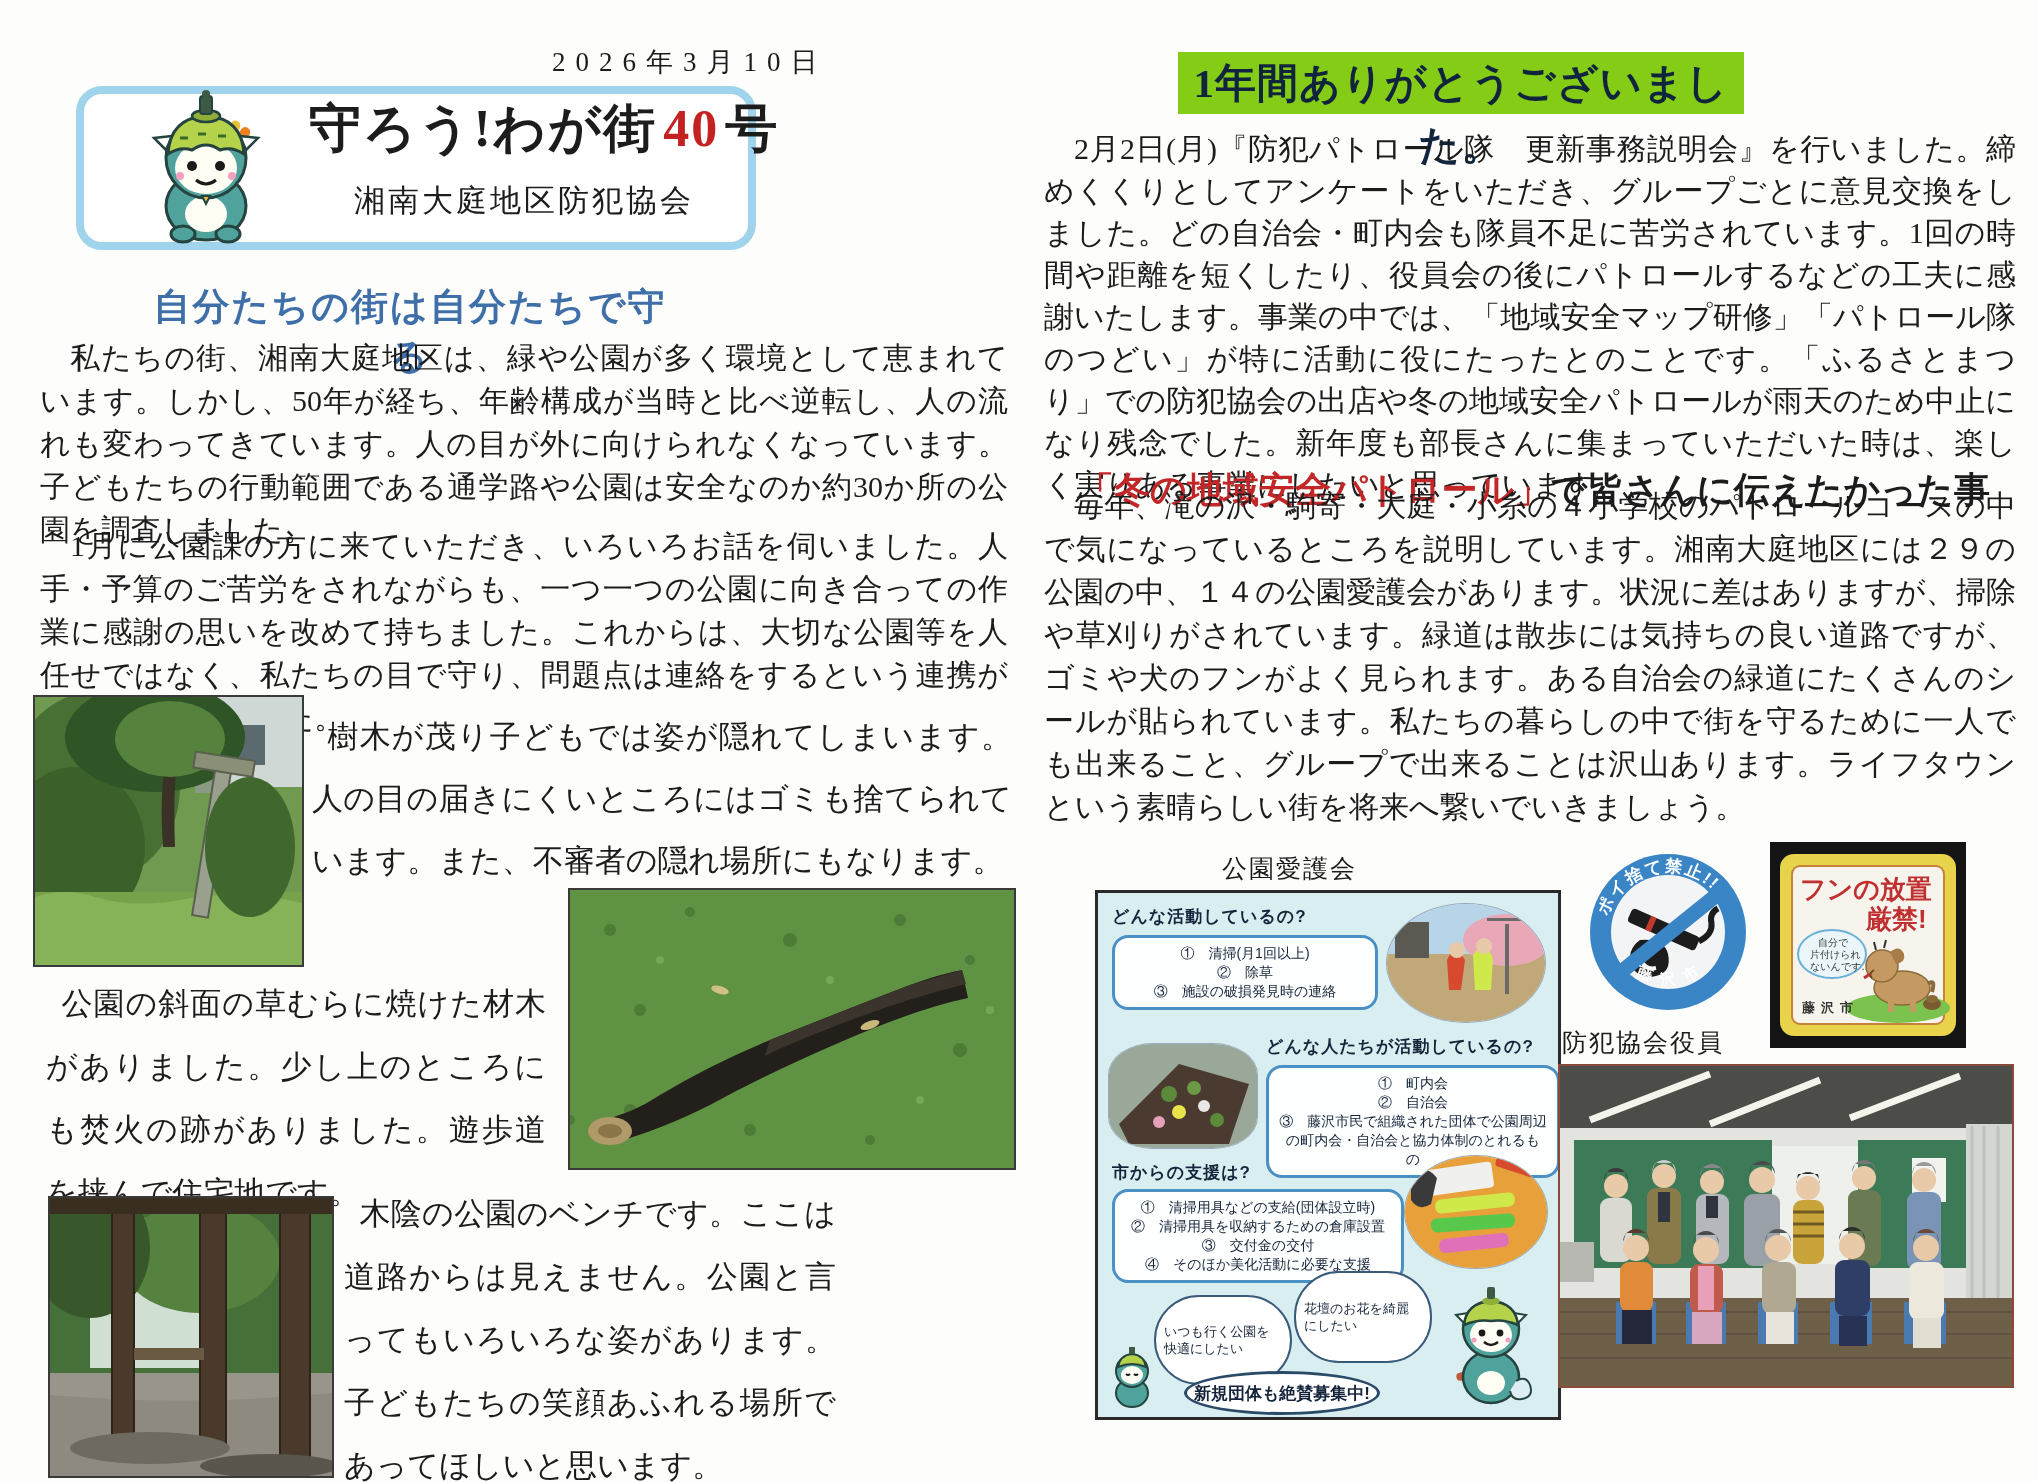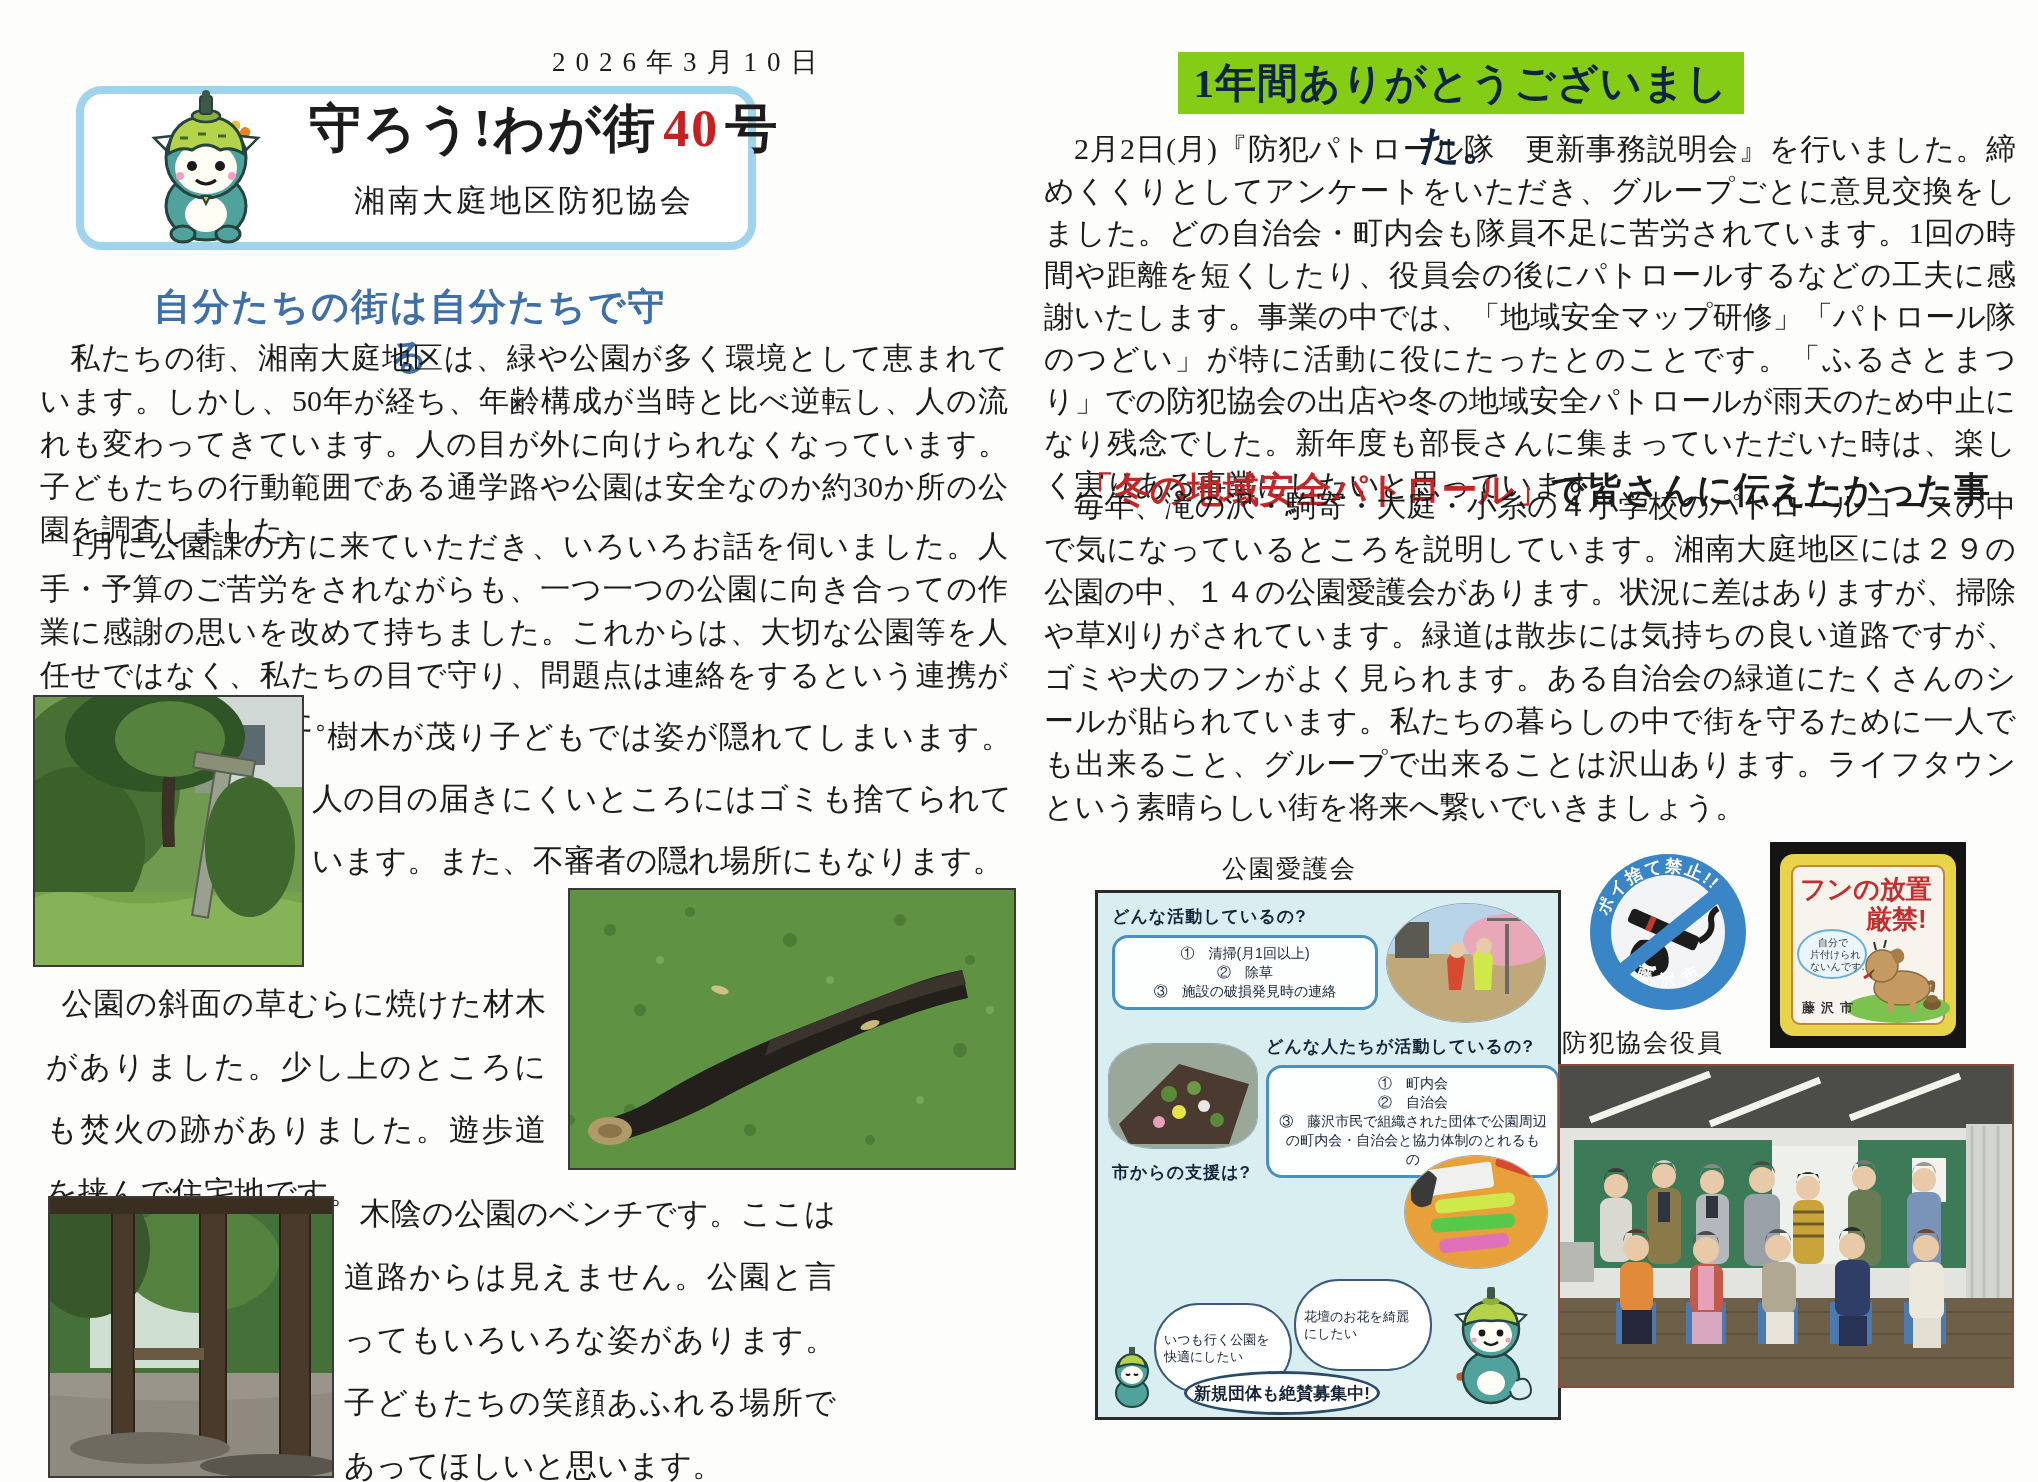--- a/index.html
+++ b/index.html
@@ -39,21 +39,21 @@
   .cap-flyer{left:1222px;top:852px;}
   .cap-officers{left:1562px;top:1026px;}
   
   .flyer{left:1095px;top:890px;width:460px;height:524px;background:#d9eef0;border:3px solid #2a2a2a;
          font-family:"Liberation Sans",sans-serif;color:#15243a;}
   .fq{position:absolute;font-size:17px;font-weight:bold;letter-spacing:1px;}
   .fbox{position:absolute;background:#fdfefe;border:3px solid #4a90c4;border-radius:16px;padding:6px 10px;font-size:14px;line-height:19px;}
   .fbox ul{margin:0;padding:0;list-style:none;text-align:center;}
   .foval{position:absolute;border-radius:50%;overflow:hidden;border:1px solid #9ab;}
   .cloud{position:absolute;background:#fff;border:2px solid #3a5a7a;border-radius:50%;font-size:13px;line-height:17px;
-         display:flex;align-items:center;justify-content:center;text-align:left;padding:8px;margin-top:8px;}
+         display:flex;align-items:center;justify-content:center;text-align:left;padding:8px;}
   .callout{position:absolute;background:#fff;border:3px solid #2a4a6a;border-radius:50%;
            font-size:17px;font-weight:bold;display:flex;align-items:center;justify-content:center;}
   
   .sign1{left:1588px;top:852px;width:160px;height:160px;}
   .sign2{left:1770px;top:842px;width:196px;height:206px;}
   
   .ph4{left:1558px;top:1064px;width:452px;height:320px;border:2px solid #8a4a3a;}
   
   .footer{left:1086px;top:1386px;width:932px;height:56px;background:linear-gradient(90deg,#e2e2e2,#d6d6d6);
           display:flex;align-items:center;font-size:35px;}
@@ -224,20 +224,28 @@
       </svg>
     </div>
     <div class="fbox" style="left:168px;top:172px;width:268px;">
       <ul>
         <li>①　町内会</li>
         <li>②　自治会</li>
         <li>③　藤沢市民で組織された団体で公園周辺の町内会・自治会と協力体制のとれるもの</li>
       </ul>
     </div>
     <div class="fq" style="left:14px;top:268px;">市からの支援は?</div>
+    <div class="fbox" style="left:14px;top:296px;width:266px;">
+      <ul>
+        <li>①　清掃用具などの支給(団体設立時)</li>
+        <li>②　清掃用具を収納するための倉庫設置</li>
+        <li>③　交付金の交付</li>
+        <li>④　そのほか美化活動に必要な支援</li>
+      </ul>
+    </div>
     <div class="foval" style="left:306px;top:262px;width:142px;height:112px;">
       <svg width="142" height="112" viewBox="0 0 142 112">
         <rect width="142" height="112" fill="#e8a03a"></rect>
         <rect x="18" y="10" width="70" height="26" rx="4" fill="#f0f0ee" transform="rotate(-8 53 23)"></rect>
         <rect x="30" y="40" width="80" height="14" rx="6" fill="#cfe84a" transform="rotate(-6 70 47)"></rect>
         <rect x="26" y="60" width="84" height="14" rx="6" fill="#58c84a" transform="rotate(-4 68 67)"></rect>
         <rect x="34" y="80" width="70" height="14" rx="6" fill="#e070b8" transform="rotate(-6 69 87)"></rect>
         <rect x="90" y="6" width="40" height="10" rx="4" fill="#d84a30" transform="rotate(18 110 11)"></rect>
         <path d="M6,20 q14,-14 26,2 l-6,26 q-12,8 -20,-4 Z" fill="#3a3a3a"></path>
       </svg>

